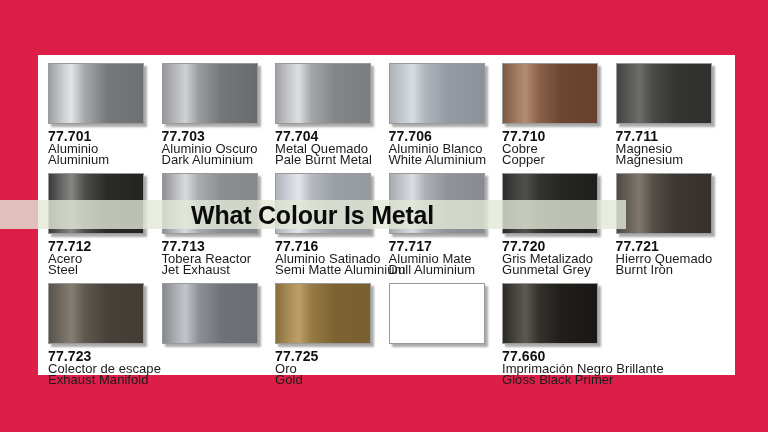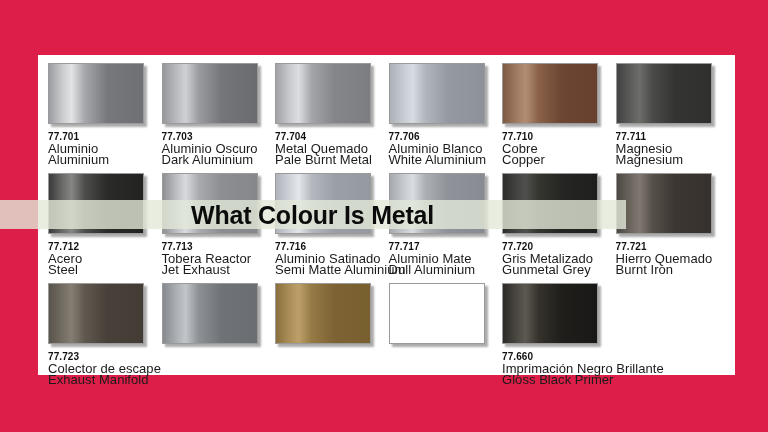--- a/index.html
+++ b/index.html
@@ -60,21 +60,21 @@
     box-shadow: 3px 3px 2px rgba(0,0,0,0.33);
   }
   .labels {
     position: absolute;
     left: 2px;
     top: 68px;
     width: 112px;
     line-height: 11.5px;
   }
   .code {
-    font-size: 10px;
+    font-size: 14px;
     font-weight: bold;
     color: #111111;
     letter-spacing: 0.1px;
     white-space: nowrap;
   }
   .name-es, .name-en {
     font-size: 13px;
     font-weight: normal;
     color: #1b1b1b;
     white-space: nowrap;
@@ -243,20 +243,25 @@
         </div>
         <div class="cell">
           <div class="swatch-wrap">
             <div class="swatch" style="background: linear-gradient(to right, rgb(134, 137, 142) 0%, rgb(171, 174, 179) 14%, rgb(194, 197, 202) 24%, rgb(141, 144, 149) 38%, rgb(111, 114, 119) 62%, rgb(106, 109, 114) 100%);"></div>
           </div>
         </div>
         <div class="cell">
           <div class="swatch-wrap">
             <div class="swatch" style="background: linear-gradient(to right, rgb(138, 111, 61) 0%, rgb(171, 142, 87) 14%, rgb(189, 160, 105) 24%, rgb(149, 122, 69) 38%, rgb(125, 99, 51) 62%, rgb(121, 96, 47) 100%);"></div>
           </div>
+          <div class="labels">
+            <div class="code">77.725</div>
+            <div class="name-es">Oro</div>
+            <div class="name-en">Gold</div>
+          </div>
         </div>
         <div class="cell">
           <div class="swatch-wrap">
             <div class="swatch" style="background: linear-gradient(to right, rgb(255, 255, 255) 0%, rgb(255, 255, 255) 14%, rgb(255, 255, 255) 24%, rgb(255, 255, 255) 38%, rgb(255, 255, 255) 62%, rgb(255, 255, 255) 100%);"></div>
           </div>
         </div>
         <div class="cell">
           <div class="swatch-wrap">
             <div class="swatch" style="background: linear-gradient(to right, rgb(44, 42, 38) 0%, rgb(74, 71, 65) 14%, rgb(92, 89, 82) 24%, rgb(53, 50, 44) 38%, rgb(32, 30, 27) 62%, rgb(26, 24, 22) 100%);"></div>
           </div>

